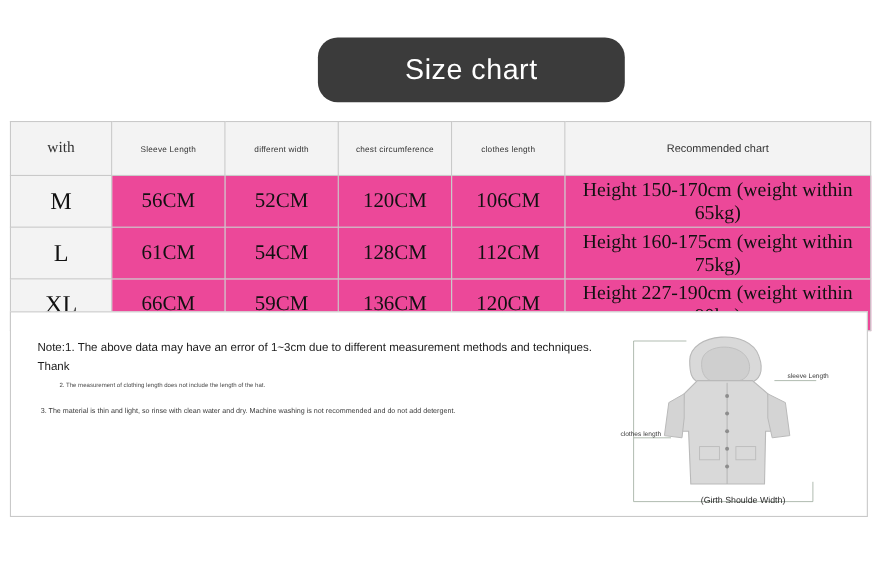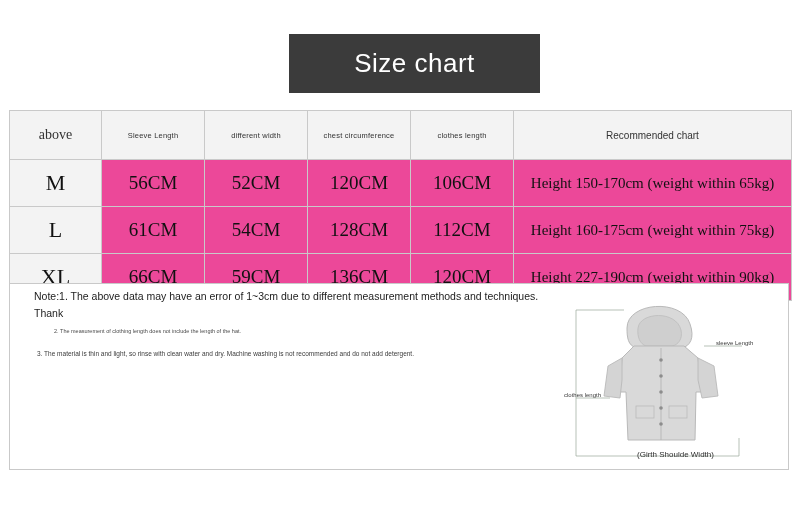--- a/index.html
+++ b/index.html
@@ -14,24 +14,24 @@
     color: #111;
     position: relative;
     overflow: hidden;
   }
 
   
   .title-banner {
     position: absolute;
     left: 289px;
     top: 34px;
-    width: 251px;
+    width: 279px;
     height: 59px;
     background: #3b3b3b;
-    border-radius: 0;
+    border-radius: 18px;
     display: flex;
     align-items: center;
     justify-content: center;
   }
   .title-banner .title-text {
     color: #ffffff;
     font-size: 26px;
     letter-spacing: 0.5px;
     font-family: "Liberation Sans", sans-serif;
   }
@@ -81,21 +81,21 @@
     font-family: "Liberation Serif", serif;
   }
   .c-size {
     font-size: 22px;
     background: #f3f3f3 !important;
   }
   .c-val {
     font-size: 19px;
   }
   .c-height {
-    font-size: 15px;
+    font-size: 18px;
     font-family: "Liberation Sans", sans-serif;
   }
 
   
   col.col-size   { width: 92px; }
   col.col-sleeve { width: 103px; }
   col.col-should { width: 103px; }
   col.col-chest  { width: 103px; }
   col.col-length { width: 103px; }
   col.col-rec    { width: 278px; }
@@ -107,21 +107,21 @@
     top: 283px;
     width: 780px;
     height: 187px;
     border: 1px solid #c9c9c9;
     box-sizing: border-box;
     background: #ffffff;
   }
   .notes-text {
     position: absolute;
     left: 24px;
-    top: 4px;
+    top: 24px;
     width: 520px;
   }
   .note-line {
     color: #1c1c1c;
     margin-bottom: 6px;
   }
   .note-1 { font-size: 10.5px; line-height: 17px; }
   .note-1b { font-size: 10.5px; margin-left: 57px; margin-top: 8px; margin-bottom: 14px;}
   .note-2 { font-size: 5.5px; color: #4a4a4a; margin-left: 20px; margin-bottom: 16px; }
   .note-3 { font-size: 6.5px; color: #3a3a3a; margin-left: 3px; margin-bottom: 18px; }
@@ -156,21 +156,21 @@
     <colgroup>
       <col class="col-size">
         <col class="col-sleeve">
         <col class="col-should">
       <col class="col-chest">
         <col class="col-length">
         <col class="col-rec">
     </colgroup>
     <tbody>
       <tr class="head-row">
-        <td class="h-size">above</td>
+        <td class="h-size">with</td>
         <td class="h-small">Sleeve Length</td>
         <td class="h-small">different width</td>
         <td class="h-small">chest circumference</td>
         <td class="h-small">clothes length</td>
         <td class="h-rec">Recommended chart</td>
       </tr>
       <tr class="data-row">
         <td class="c-size">M</td>
         <td class="c-val">56CM</td>
         <td class="c-val">52CM</td>

